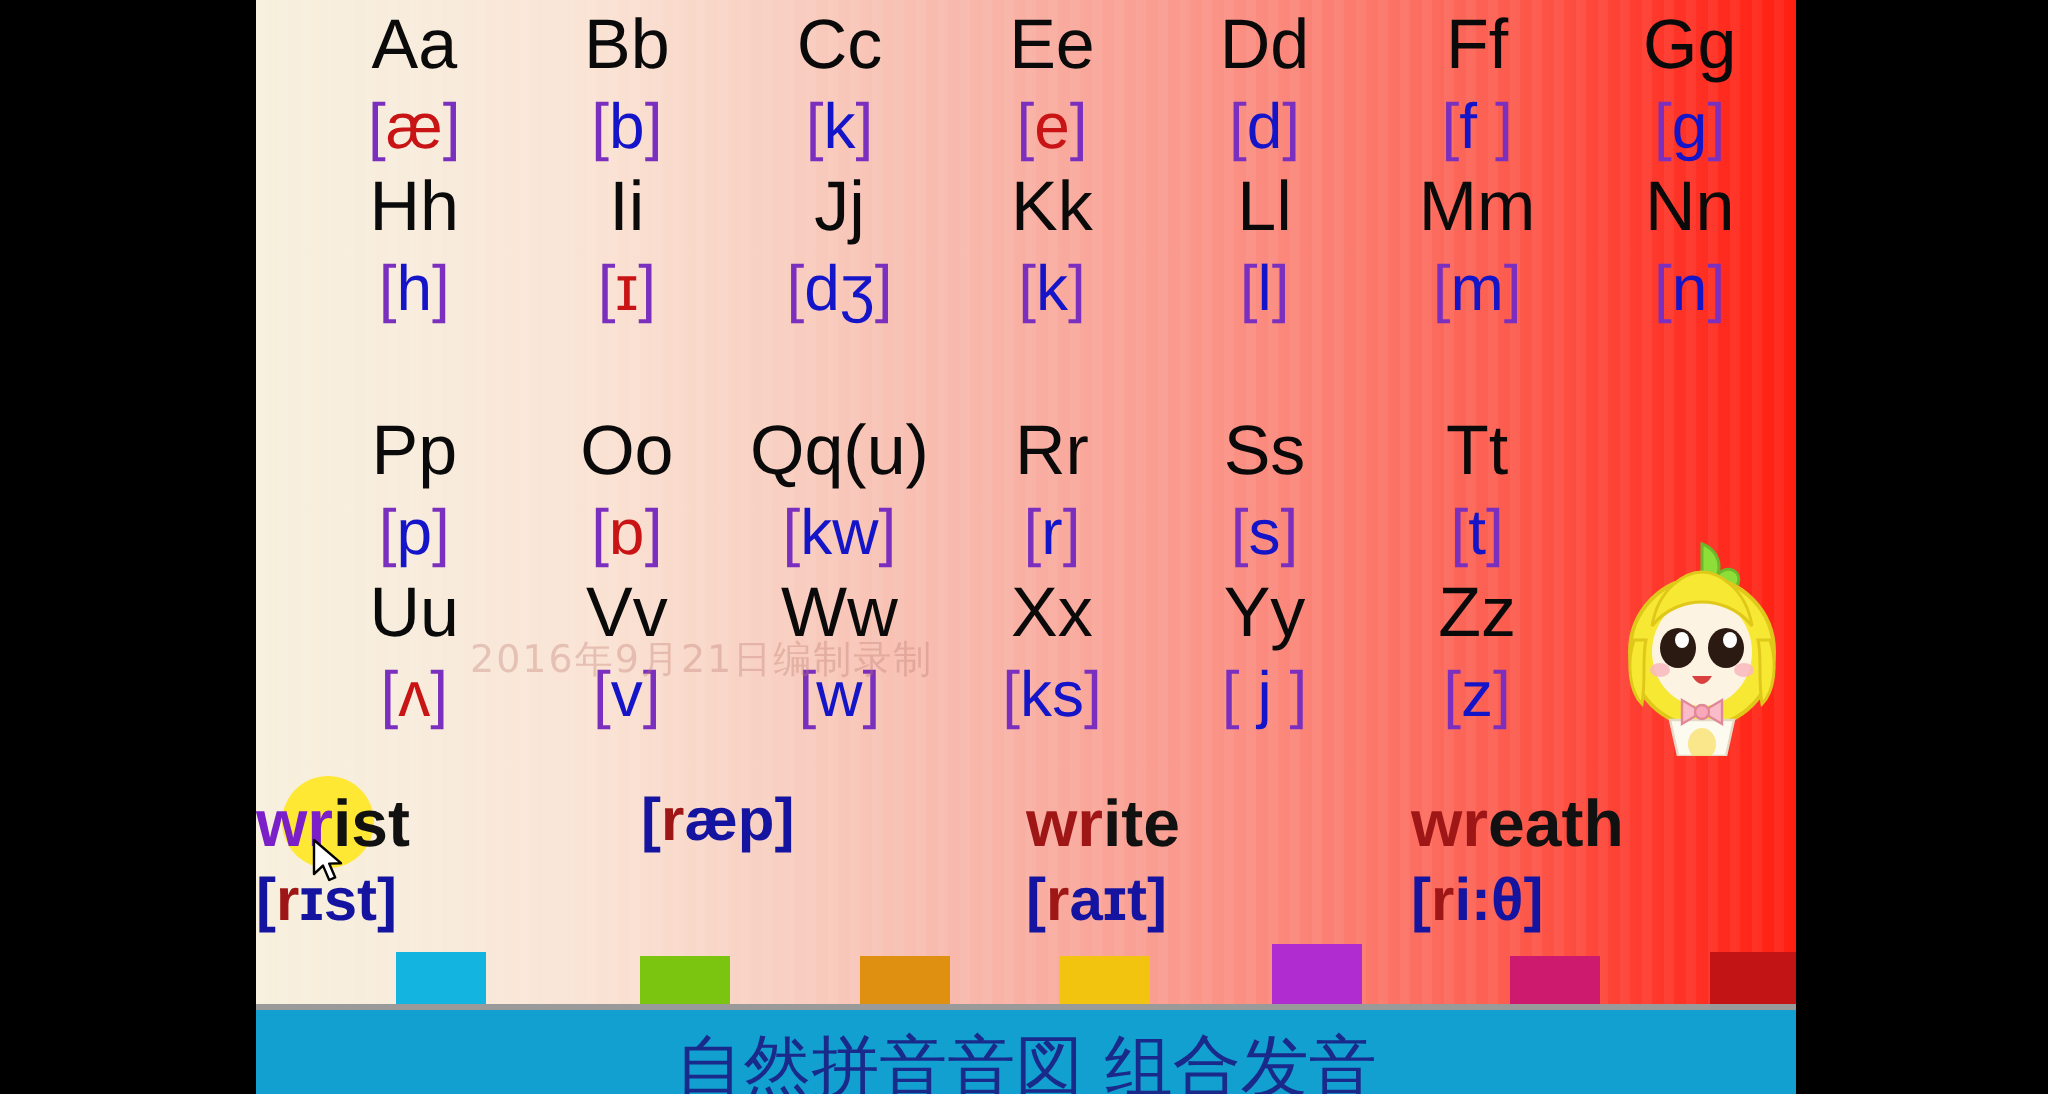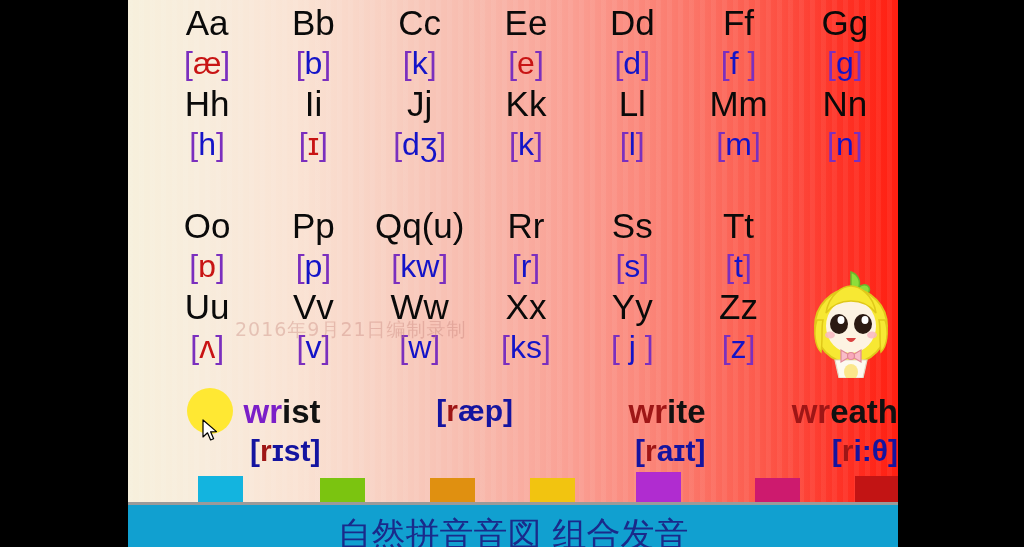--- a/index.html
+++ b/index.html
@@ -53,21 +53,21 @@
     letter-spacing:1px;white-space:nowrap;
     font-family:"DejaVu Sans",sans-serif;
   }
 
   
   #mascot{position:absolute;left:673px;top:268px;width:100px;height:110px;}
 
   
   #words{position:absolute;left:0;right:0;top:392px;}
   .wrow{display:flex;}
-  .wcell{flex:1 1 0;text-align:right;position:relative;margin-left:46px;}
+  .wcell{flex:1 1 0;text-align:left;position:relative;}
   .word{
     font-size:33px;line-height:40px;font-weight:bold;color:#111;
     position:relative;z-index:3;
   }
   .word .wr{color:#9e1616;}
   .word .wr.hl{color:#7b1fc8;}
   .wphon{
     font-size:30px;line-height:38px;font-weight:bold;color:#1414a0;
     position:relative;z-index:3;
   }
@@ -162,26 +162,26 @@
         <div class="cell">
           <div class="letter">Nn</div>
           <div class="phon"><span>[</span><span class="sym">n</span><span>]</span></div>
         </div>
       </div>
     </div>
 
     <div class="alpha-grid" id="block2">
       <div class="arow">
         <div class="cell">
+          <div class="letter">Pp</div>
+          <div class="phon"><span>[</span><span class="sym">p</span><span>]</span></div>
+        </div>
+        <div class="cell">
           <div class="letter">Oo</div>
           <div class="phon"><span>[</span><span class="sym red">ɒ</span><span>]</span></div>
-        </div>
-        <div class="cell">
-          <div class="letter">Pp</div>
-          <div class="phon"><span>[</span><span class="sym">p</span><span>]</span></div>
         </div>
         <div class="cell">
           <div class="letter">Qq(u)</div>
           <div class="phon"><span>[</span><span class="sym">kw</span><span>]</span></div>
         </div>
         <div class="cell">
           <div class="letter">Rr</div>
           <div class="phon"><span>[</span><span class="sym">r</span><span>]</span></div>
         </div>
         <div class="cell">

